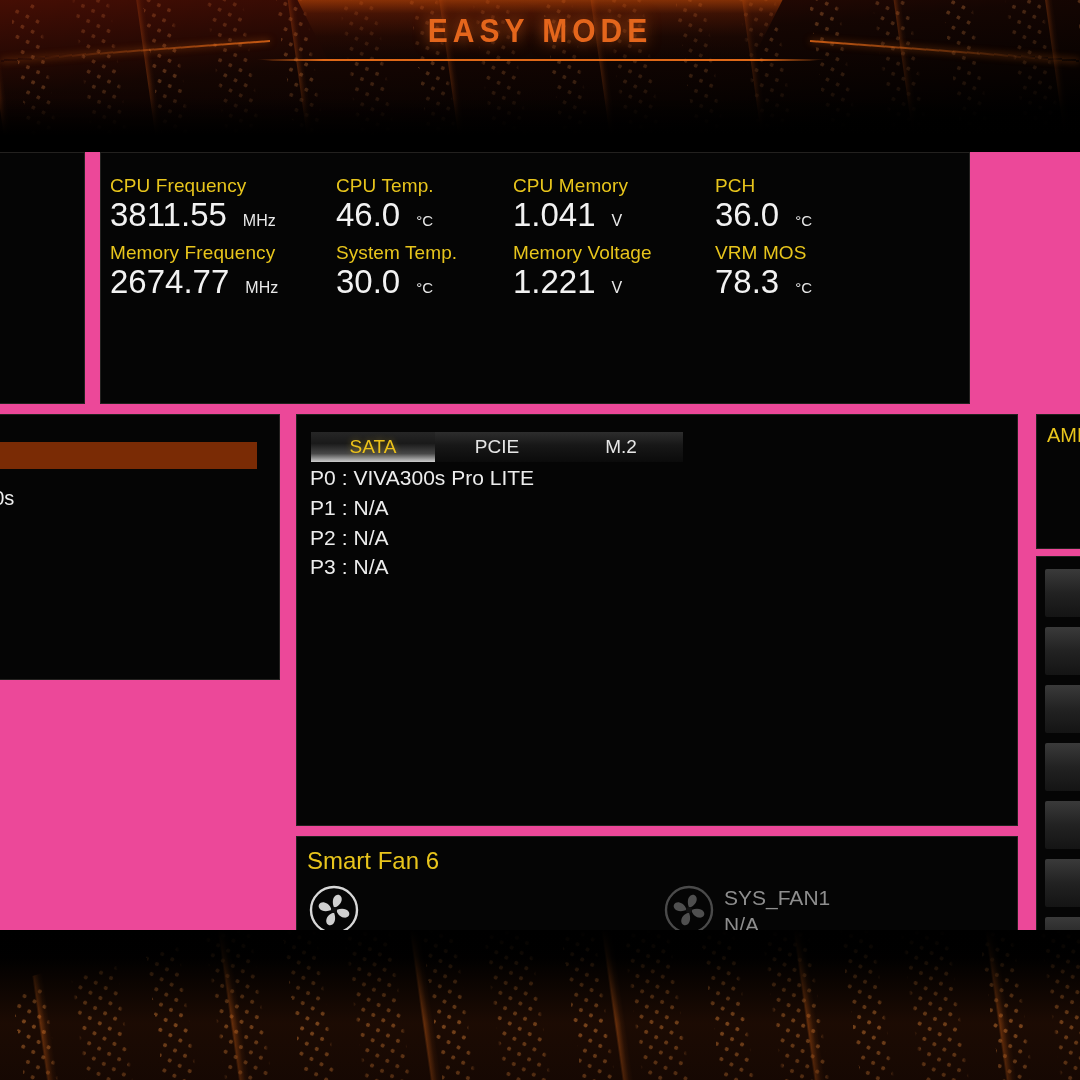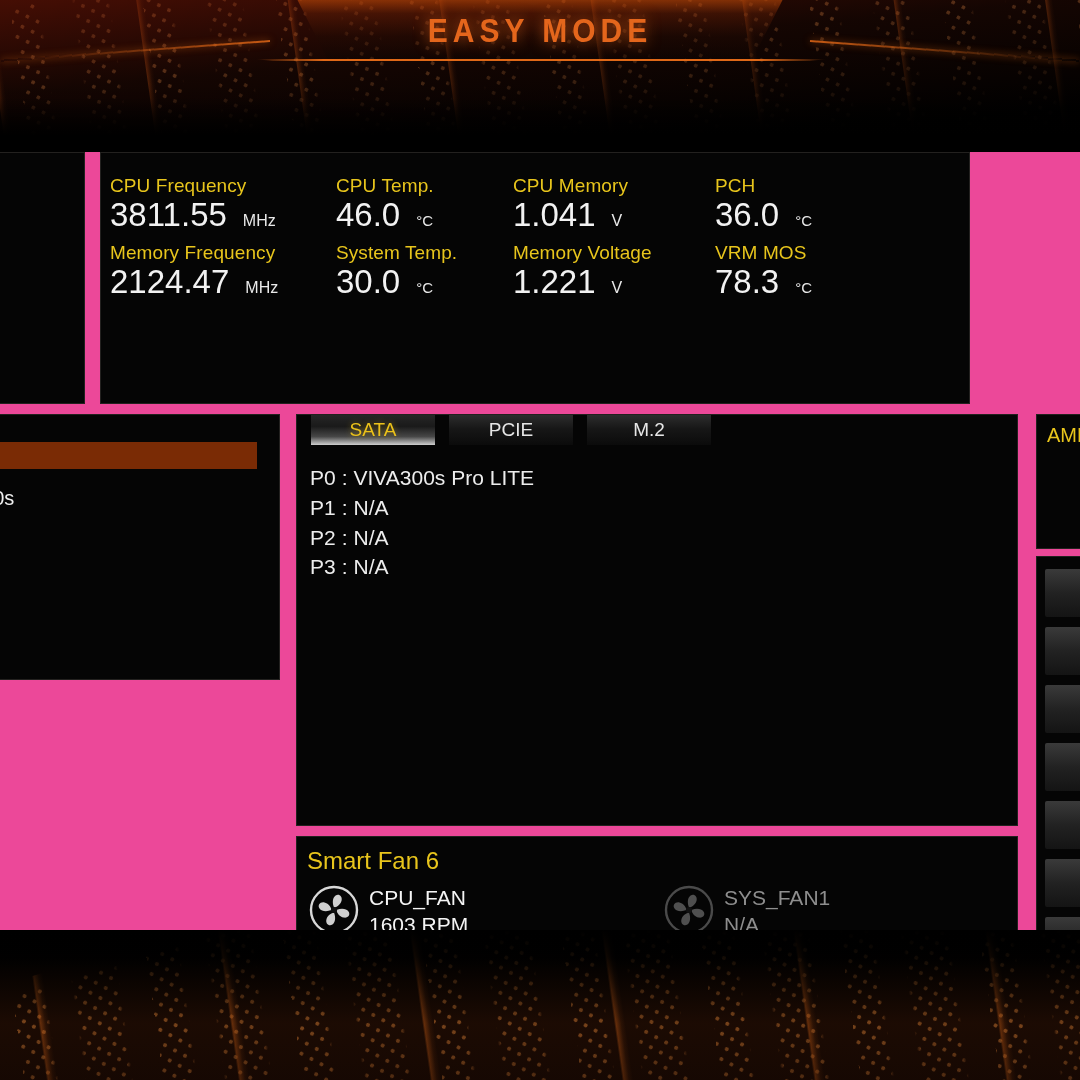--- a/index.html
+++ b/index.html
@@ -218,21 +218,21 @@
     background: #7a2b05;
   }
   .boot-item-text {
     position: absolute; left: 0px; top: 72px;
     color: #f0f0f0; font-size: 20px; white-space: nowrap;
   }
 
   
   .panel-storage { left: 296px; top: 262px; width: 722px; height: 412px; }
 
-  .tabs { position: absolute; left: 14px; top: 0; display: flex; gap: 14px; }
+  .tabs { position: absolute; left: 14px; top: 17px; display: flex; }
   .tab {
     width: 124px; height: 30px;
     display: flex; align-items: center; justify-content: center;
     font-size: 19px;
     color: #e6e6e6;
     background: linear-gradient(to bottom, #2d2d2d 0%, #171717 45%, #0b0b0b 100%);
     border: none;
   }
   .tab.active {
     color: #ecc21a;
@@ -313,21 +313,21 @@
       <div class="stats-grid">
 
         <div class="stat-col c0">
           <div class="stat-label">CPU Frequency</div>
           <div class="stat-valrow">
             <span class="stat-value">3811.55</span>
             <span class="stat-unit">MHz</span>
           </div>
           <div class="stat-label">Memory Frequency</div>
           <div class="stat-valrow">
-            <span class="stat-value">2124.47</span>
+            <span class="stat-value">2674.77</span>
             <span class="stat-unit">MHz</span>
           </div>
         </div>
 
         <div class="stat-col c1">
           <div class="stat-label">CPU Temp.</div>
           <div class="stat-valrow">
             <span class="stat-value">46.0</span>
             <span class="stat-unit deg">°C</span>
           </div>
@@ -420,24 +420,20 @@
             <circle cx="27" cy="27" r="23" fill="none" stroke="#d8d8d8" stroke-width="2.4"></circle>
             <g fill="#cfcfcf">
               <path d="M27 24.6c-2.0-5.4-1.3-10.0 1.6-12.1 3.2-2.3 7.0.6 6.0 5.0-.8 3.6-3.9 6.3-7.6 7.1z"></path>
               <path d="M29.4 27c5.4-2.0 10.0-1.3 12.1 1.6 2.3 3.2-.6 7.0-5.0 6.0-3.6-.8-6.3-3.9-7.1-7.6z"></path>
               <path d="M27 29.4c2.0 5.4 1.3 10.0-1.6 12.1-3.2 2.3-7.0-.6-6.0-5.0.8-3.6 3.9-6.3 7.6-7.1z"></path>
               <path d="M24.6 27c-5.4 2.0-10.0 1.3-12.1-1.6-2.3-3.2.6-7.0 5.0-6.0 3.6.8 6.3 3.9 7.1 7.6z"></path>
             </g>
             <circle cx="27" cy="27" r="3.1" fill="#111"></circle>
           </svg>
         </div>
-        <div class="fan-meta">
-          <div class="fan-name">CPU_FAN</div>
-          <div class="fan-rpm">1603 RPM</div>
-        </div>
       </div>
 
       <div class="fan-item f1 inactive">
         <div class="fan-icon">
           <svg viewBox="0 0 54 54">
             <circle cx="27" cy="27" r="23" fill="none" stroke="#4a4a4a" stroke-width="2.4"></circle>
             <g fill="#4f4f4f">
               <path d="M27 24.6c-2.0-5.4-1.3-10.0 1.6-12.1 3.2-2.3 7.0.6 6.0 5.0-.8 3.6-3.9 6.3-7.6 7.1z"></path>
               <path d="M29.4 27c5.4-2.0 10.0-1.3 12.1 1.6 2.3 3.2-.6 7.0-5.0 6.0-3.6-.8-6.3-3.9-7.1-7.6z"></path>
               <path d="M27 29.4c2.0 5.4 1.3 10.0-1.6 12.1-3.2 2.3-7.0-.6-6.0-5.0.8-3.6 3.9-6.3 7.6-7.1z"></path>

